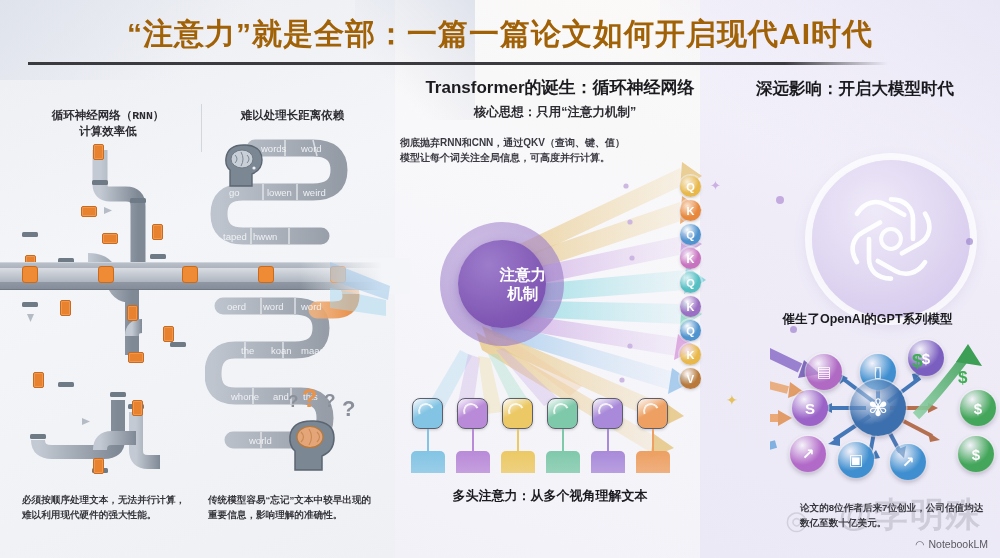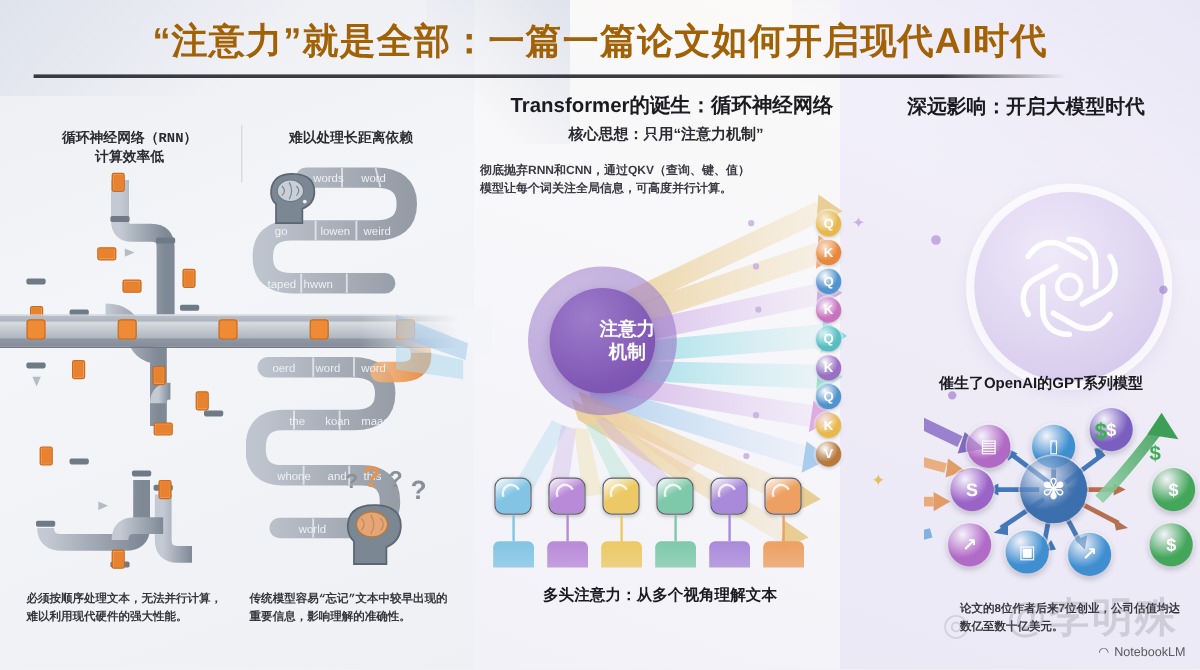--- a/index.html
+++ b/index.html
@@ -48,21 +48,21 @@
   .sub-l2{ left:205px; top:108px; width:175px; }
   .sub-m{ left:405px; top:104px; width:300px; font-size:12.5px; }
   .sub-m-body{ position:absolute; left:400px; top:124px; width:310px; 
     font-size:10px; font-weight:bold; color:#3a3a42; line-height:1.45;margin-top:12px; }
 
   .divider-v{ position:absolute; left:201px; top:104px; width:1px; height:48px; background:#d4d6dd; }
 
   
   .cap{ position:absolute; font-size:9.6px; font-weight:bold; color:#36363d; line-height:1.58; }
   .cap-l1{ left:22px; top:492px; width:172px; }
-  .cap-l2{ left:208px; top:492px; width:172px;font-family:Liberation Mono, monospace; }
+  .cap-l2{ left:208px; top:492px; width:172px; }
   .cap-m-title{ position:absolute; left:400px; top:487px; width:300px; text-align:center;
     font-size:13px; font-weight:bold; color:#1b1b1f; }
   .cap-m{ left:408px; top:506px; width:290px; text-align:center; }
   .cap-r{ left:800px; top:500px; width:190px; }
 
   .mid-label{ position:absolute; left:745px; top:311px; width:245px; text-align:center;
     font-size:12.5px; font-weight:bold; color:#1b1b1f; }
 
   
   .pipes{ position:absolute; left:8px; top:150px; width:200px; height:335px; }

